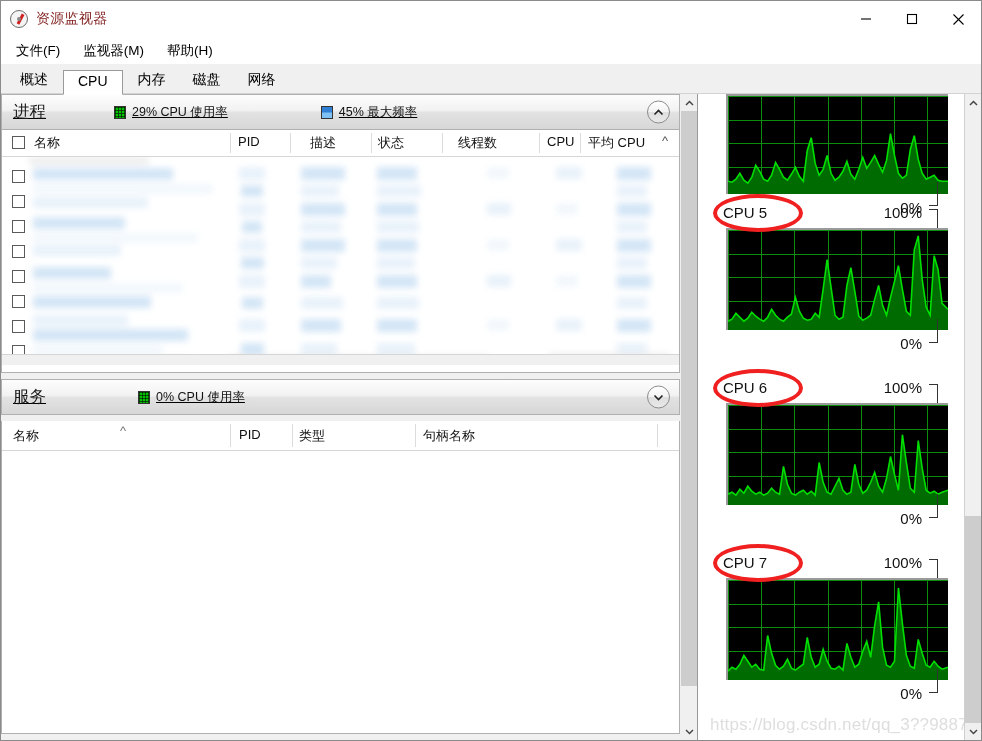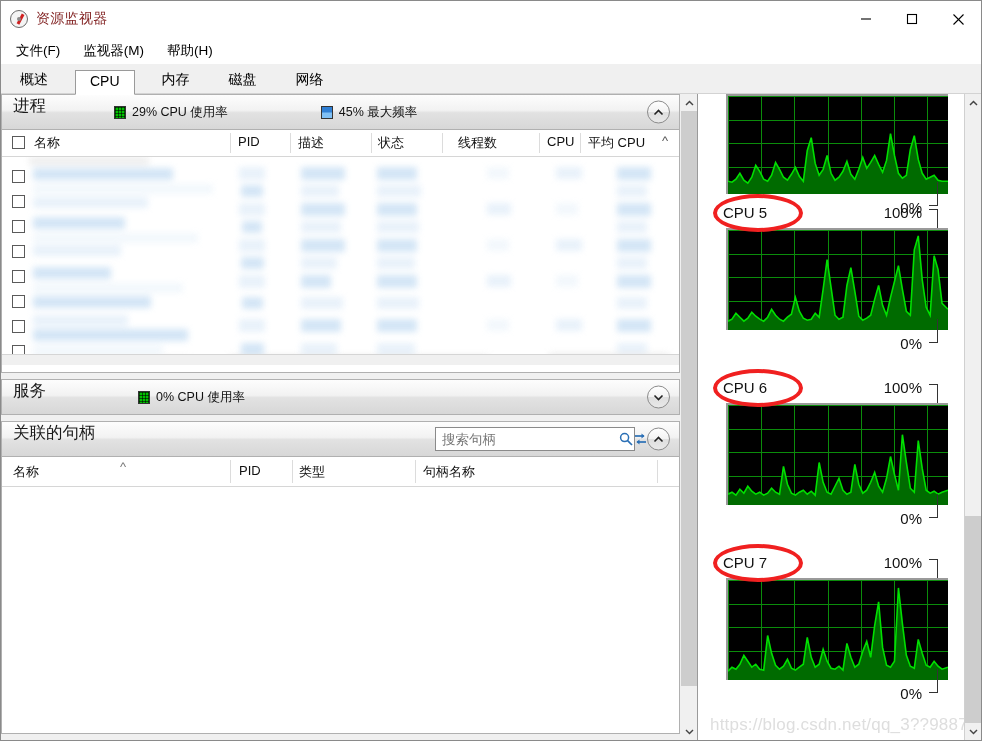--- a/index.html
+++ b/index.html
@@ -88,21 +88,20 @@
 
   
   .tabbar {
     height: 30px;
     background: #f0f0f0;
     display: flex;
     align-items: flex-end;
     padding-left: 7px;
     flex: 0 0 30px;
     position: relative;
-    gap: 12px;
   }
   .tabbar::after {
     content: ""; position: absolute; left: 0; right: 0; bottom: 0;
     height: 1px; background: #d3d3d3;
   }
   .tab {
     font-size: 14px;
     color: #000;
     padding: 3px 12px 5px 12px;
     margin-right: 3px;
@@ -137,21 +136,23 @@
     overflow: hidden;
   }
 
   
   .sect-head {
     height: 36px;
     flex: 0 0 36px;
     background: linear-gradient(to bottom, #fdfdfd 0%, #f2f2f2 45%, #e2e2e2 52%, #d7d7d7 100%);
     border: 1px solid #b0b0b0;
     display: flex;
-    position: relative;
+    align-items: center;
+    position: relative;
+    text-decoration: underline;
   }
   .sect-title {
     font-size: 16.5px;
     color: #1a1a1a;
     margin-left: 11px;
     white-space: nowrap;
   }
   .sect-metric {
     display: flex;
     align-items: center;
@@ -460,21 +461,21 @@
       </div>
 
       <div class="panel" style="height:243px;">
 
         <div class="col-head">
           <span class="hdr-check"></span>
           <span class="cell" style="left:32px;">名称</span>
           <span class="sep" style="left:228px;"></span>
           <span class="cell" style="left:236px;">PID</span>
           <span class="sep" style="left:288px;"></span>
-          <span class="cell" style="left:296px;">描述</span>
+          <span class="cell" style="left:308px;">描述</span>
           <span class="sep" style="left:369px;"></span>
           <span class="cell" style="left:376px;">状态</span>
           <span class="sep" style="left:440px;"></span>
           <span class="cell" style="left:456px;">线程数</span>
           <span class="sep" style="left:537px;"></span>
           <span class="cell" style="left:545px;">CPU</span>
           <span class="sep" style="left:578px;"></span>
           <span class="cell" style="left:586px;">平均 CPU</span>
           <span class="cell" style="left:660px;top:3px;color:#555;">^</span>
         </div>
@@ -581,46 +582,20 @@
         </div>
         <div class="chev-btn">
           <svg width="11" height="8" viewBox="0 0 11 8">
               <polyline points="1.5,2 5.5,6 9.5,2" fill="none" stroke="#222" stroke-width="1.6"></polyline>
             </svg>
         </div>
       </div>
 
       <div class="spacer-thin"></div>
 
-      <div class="sect-head">
-        <div class="sect-title">关联的句柄</div>
-        <div style="position:absolute; right:44px; top:5px; width:200px; height:24px; background:#fff; border:1px solid #8a8a8a; display:flex; align-items:center;">
-          <input type="text" style="flex: 1 1 auto; border: none; outline: none; font-size: 13.5px; padding-left: 6px; color: rgb(51, 51, 51); font-family: &quot;Liberation Sans&quot;, sans-serif; background: transparent;" placeholder="搜索句柄">
-          <span style="width:24px; display:flex; align-items:center; justify-content:center;">
-            <svg width="14" height="14" viewBox="0 0 14 14">
-                <circle cx="5.6" cy="5.6" r="4" fill="none" stroke="#2a6fb5" stroke-width="1.5"></circle>
-                <line x1="8.6" y1="8.6" x2="13" y2="13" stroke="#2a6fb5" stroke-width="1.7"></line>
-              </svg>
-          </span>
-          <span style="width:1px;height:18px;background:#bbb;"></span>
-          <span style="width:24px; display:flex; align-items:center; justify-content:center;">
-            <svg width="15" height="14" viewBox="0 0 15 14">
-              <path d="M2 4 L11 4" stroke="#2a6fb5" stroke-width="1.7" fill="none"></path>
-              <path d="M8.5 1.4 L11.6 4 L8.5 6.6 Z" fill="#2a6fb5"></path>
-              <path d="M13 10 L4 10" stroke="#2a6fb5" stroke-width="1.7" fill="none"></path>
-              <path d="M6.5 7.4 L3.4 10 L6.5 12.6 Z" fill="#2a6fb5"></path>
-            </svg>
-          </span>
-        </div>
-        <div class="chev-btn">
-          <svg width="11" height="8" viewBox="0 0 11 8">
-              <polyline points="1.5,6 5.5,2 9.5,6" fill="none" stroke="#222" stroke-width="1.6"></polyline>
-            </svg>
-        </div>
-      </div>
 
       <div class="panel" style="flex:1 1 auto; min-height:0; display:flex; flex-direction:column;">
         <div class="col-head" style="height:30px;">
           <span class="cell" style="left:11px; top:6px;">名称</span>
           <span class="cell" style="left:118px; top:2px; color:#777;">^</span>
           <span class="sep" style="left:228px;"></span>
           <span class="cell" style="left:237px; top:6px;">PID</span>
           <span class="sep" style="left:290px;"></span>
           <span class="cell" style="left:297px; top:6px;">类型</span>
           <span class="sep" style="left:413px;"></span>

